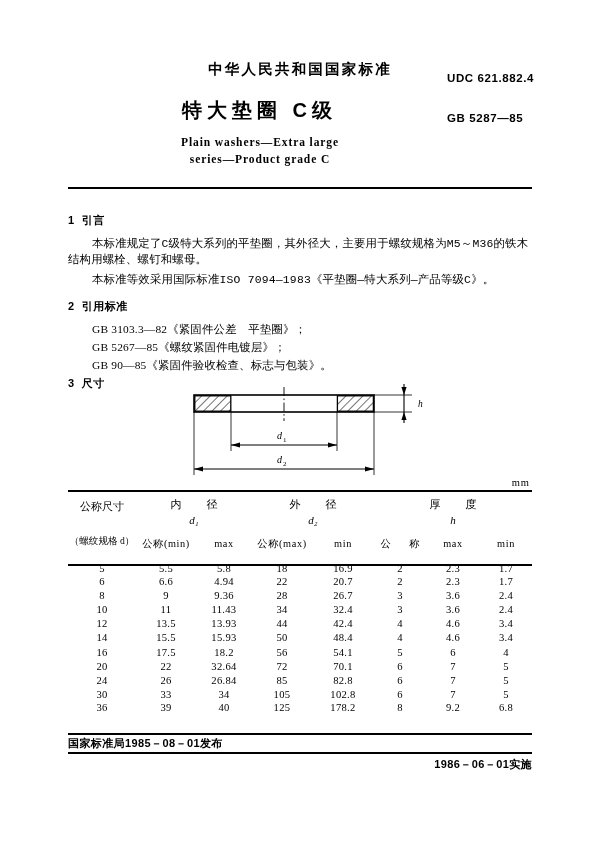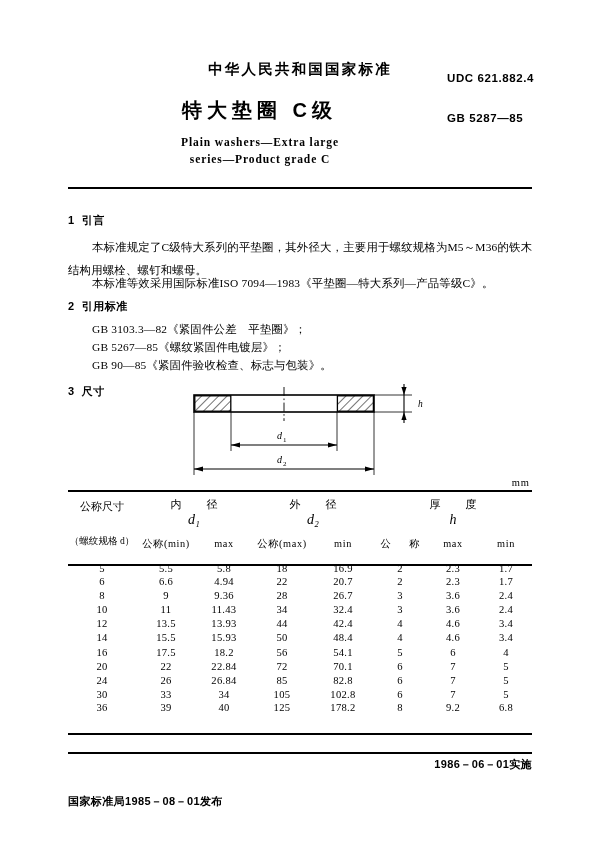--- a/index.html
+++ b/index.html
@@ -79,23 +79,23 @@
     position: absolute;
     font-family: "Liberation Sans", "DejaVu Sans", sans-serif;
     font-weight: bold;
     font-size: 11px;
     letter-spacing: 0.5px;
     white-space: nowrap;
   }
   .sec-num { margin-right: 7px; }
   .para {
     position: absolute;
-    font-family: Liberation Serif, serif;
+    font-family: Liberation Mono, monospace;
     font-size: 11.4px;
-    line-height: 23px;
+    line-height: 16px;
     letter-spacing: 0.2px;
   }
   .p1 { left: 68px; top: 236px; width: 466px; text-indent: 24px; }
   .p2 { left: 68px; top: 272px; width: 466px; text-indent: 24px; }
   .ref {
     position: absolute;
     left: 92px;
     font-family: "Liberation Serif", "DejaVu Serif", serif;
     font-size: 11.4px;
     white-space: nowrap;
@@ -132,21 +132,21 @@
     padding: 0;
   }
   .grp-head {
     height: 40px;
     font-size: 11px;
     line-height: 14px;
     vertical-align: middle;
     border-left: 1px solid #000;
   }
   .grp-head .cn { letter-spacing: 7px; padding-left: 7px; display: block; }
-  .grp-head .sym { display: block; font-style: italic; font-size: 14px; margin-top: 2px; }
+  .grp-head .sym { display: block; font-style: italic; font-size: 11px; margin-top: 2px; }
   .sub-head {
     height: 23px;
     font-size: 10.3px;
     vertical-align: middle;
     border-left: 1px solid #000;
     border-top: 1px solid #000;
     letter-spacing: 0.6px;
   }
   .sub-head.spaced { letter-spacing: 4px; padding-left: 4px; }
   .nom-cell {
@@ -177,21 +177,21 @@
 
   
   .foot-rule {
     position: absolute;
     left: 68px; top: 752px;
     width: 464px; height: 2px;
     background: #000;
   }
   .foot-left {
     position: absolute;
-    left: 68px; top: 794px;
+    left: 68px; top: 736px;
     font-family: "Liberation Sans", "DejaVu Sans", sans-serif;
     font-weight: bold;
     font-size: 11px;
     letter-spacing: 0.4px;
   }
   .foot-right {
     position: absolute;
     left: 0; top: 757px;
     width: 532px;
     text-align: right;
@@ -222,21 +222,21 @@
   <div class="para p1">本标准规定了C级特大系列的平垫圈，其外径大，主要用于螺纹规格为M5～M36的铁木结构用螺栓、螺钉和螺母。</div>
   <div class="para p2">本标准等效采用国际标准ISO 7094—1983《平垫圈—特大系列—产品等级C》。</div>
 
   <div class="sec-head" style="left:68px; top:299px;">
     <span class="sec-num">2</span><span>引用标准</span>
   </div>
   <div class="ref ref1">GB 3103.3—82《紧固件公差　平垫圈》；</div>
   <div class="ref ref2">GB 5267—85《螺纹紧固件电镀层》；</div>
   <div class="ref ref3">GB 90—85《紧固件验收检查、标志与包装》。</div>
 
-  <div class="sec-head" style="left:68px; top:376px;margin-top:8px;">
+  <div class="sec-head" style="left:68px; top:376px;">
     <span class="sec-num">3</span><span>尺寸</span>
   </div>
 
   <div class="drawing">
     <svg width="260" height="96" viewBox="0 0 260 96">
       <defs>
         <pattern id="hatch" width="6" height="6" patternTransform="rotate(45)" patternUnits="userSpaceOnUse">
           <line x1="0" y1="0" x2="0" y2="6" stroke="#000" stroke-width="1.1"></line>
         </pattern>
       </defs>
@@ -389,21 +389,21 @@
         <td>18.2</td>
         <td>56</td>
         <td>54.1</td>
         <td>5</td>
         <td>6</td>
         <td>4</td>
       </tr>
       <tr class="data">
         <td class="first">20</td>
         <td>22</td>
-        <td>22.84</td>
+        <td>32.64</td>
         <td>72</td>
         <td>70.1</td>
         <td>6</td>
         <td>7</td>
         <td>5</td>
       </tr>
       <tr class="data">
         <td class="first">24</td>
         <td>26</td>
         <td>26.84</td>

